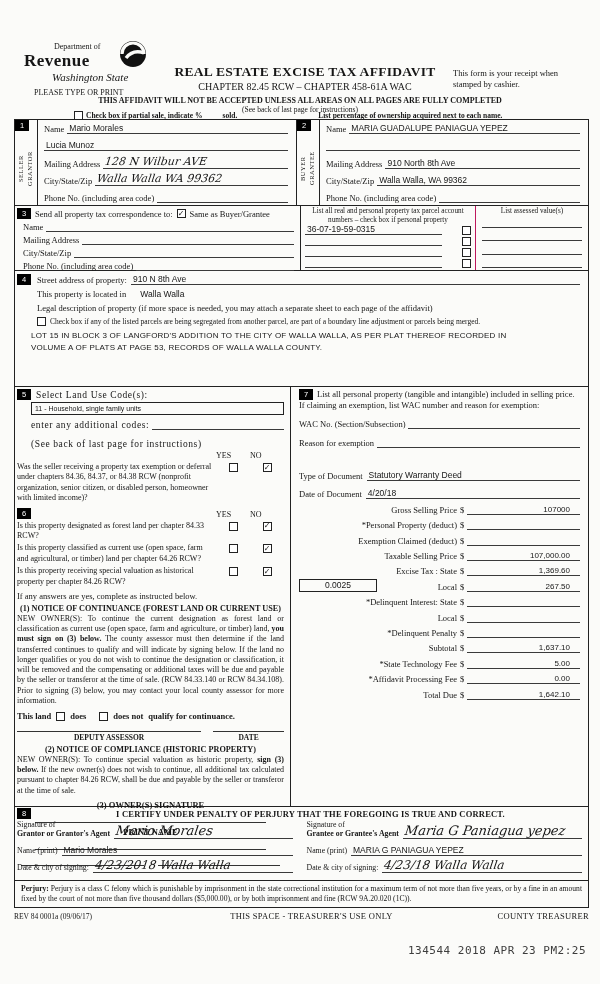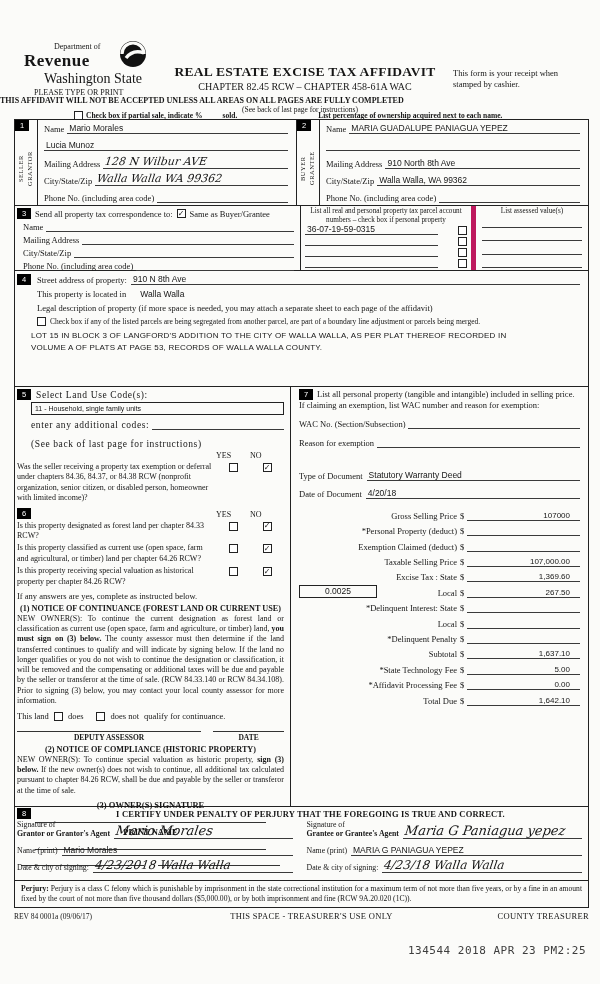--- a/index.html
+++ b/index.html
@@ -13,28 +13,28 @@
   .b    { font-weight:bold; }
   .f    { display:flex; align-items:flex-end; }
   .ul   { flex:1; border-bottom:1px solid #3a3a3a; min-height:10px; display:flex; align-items:flex-end; padding:0 2px; overflow:visible; white-space:nowrap; }
   .cb   { width:9px; height:9px; border:1.2px solid #222; display:inline-flex; align-items:center; justify-content:center; font-size:8px; line-height:1; flex:none; background:#fff; }
   .badge{ background:#000; color:#fff; width:14px; height:11px; font-family:"Liberation Sans",sans-serif; font-size:7.5px; display:inline-flex; align-items:center; justify-content:center; flex:none; }
 
   #header { position:absolute; left:0; top:0; width:600px; }
   #logo { position:absolute; left:24px; top:42px; width:130px; }
   #logo .dept { font-size:8px; margin-left:30px; }
   #logo .rev { font-size:17px; font-weight:bold; letter-spacing:0.5px; }
-  #logo .wa { font-size:14px; margin-left:20px; }
+  #logo .wa { font-size:11px; font-style:italic; margin-left:28px; }
   #logo-mark { position:absolute; left:92px; top:-2px; }
   #please { position:absolute; left:34px; top:88px; font-size:8px; }
   #title-wrap { position:absolute; left:130px; top:64px; width:350px; text-align:center; }
   #title { font-size:13.5px; font-weight:bold; letter-spacing:0.3px; }
   #subtitle { font-size:10px; margin-top:1px; }
   #receipt { position:absolute; right:22px; top:68px; width:125px; font-size:8.5px; line-height:1.25; }
-  #warning { position:absolute; left:0; top:96px; width:600px; font-size:8px; font-weight:bold; }
+  #warning { position:absolute; left:0; top:96px; width:600px; text-align:center; font-size:8px; font-weight:bold; }
   #seeback-top { position:absolute; left:0; top:105px; width:600px; text-align:center; font-size:7.5px; }
   #partial-row { position:absolute; left:74px; top:111px; width:512px; display:flex; align-items:center; font-size:7.5px; font-weight:bold; gap:3px; }
   #partial-row .gap { width:14px; border-bottom:1px solid #444; height:8px; }
   #ownership { margin-left:78px; }
 
   #formbox { position:absolute; left:14px; top:119px; width:575px; height:789px; border:1.5px solid #222; background:transparent; }
 
   
   #row12 { display:flex; height:86px; border-bottom:1.5px solid #222; }
   .party { display:flex; }
@@ -44,21 +44,21 @@
   .party-side .badge { position:absolute; left:0; top:0; }
   .vwrap { position:absolute; left:1px; top:14px; bottom:2px; display:flex; }
   .vlabel { writing-mode:vertical-rl; transform:rotate(180deg); font-size:6.5px; letter-spacing:0.5px; text-align:center; line-height:1.4; }
   .party-fields { flex:1; padding:1px 8px 2px 6px; display:flex; flex-direction:column; justify-content:space-between; }
   .frow { display:flex; align-items:flex-end; min-height:13px; }
   .frow .lbl { white-space:nowrap; padding-right:3px; }
 
   
   #sec3 { display:flex; height:65px; border-bottom:1.5px solid #222; }
   #sec3-a { width:286px; border-right:1px solid #222; padding:2px 6px 2px 2px; display:flex; flex-direction:column; justify-content:space-between; }
-  #sec3-b { width:175px; border-right:5px solid #be185d; padding:1px 4px; display:flex; flex-direction:column; }
+  #sec3-b { width:175px; border-right:1px solid #be185d; padding:1px 4px; display:flex; flex-direction:column; }
   #sec3-c { flex:1; padding:1px 6px; display:flex; flex-direction:column; }
   .colhead { font-size:7.2px; text-align:center; line-height:1.2; }
   .parcel-row { display:flex; align-items:flex-end; gap:20px; flex:1; padding-bottom:1px; }
   .sec3-send { display:flex; align-items:center; gap:4px; }
 
   
   #sec4 { height:116px; border-bottom:1.5px solid #222; padding:3px 8px 0 2px; }
   #sec4 .line { display:flex; align-items:flex-end; margin-bottom:4px; }
   #legal-val { font-family:"Liberation Sans",sans-serif; font-size:8px; line-height:1.45; margin:3px 0 0 14px; letter-spacing:0.2px; }
 
@@ -71,37 +71,37 @@
   .yn-head span { width:34px; text-align:left; }
   .qrow { display:flex; margin-top:2px; }
   .qrow .qt { flex:1; font-size:8px; line-height:1.3; }
   .qrow .qc { width:34px; display:flex; justify-content:center; align-items:flex-start; padding-top:1px; }
 
   #landuse-box { border:1.2px solid #222; height:13px; display:flex; align-items:center; padding:0 3px; margin:2px 0 2px 14px; }
   #landuse-box span { font-family:"Liberation Sans",sans-serif; font-size:7px; }
 
   .notice-title { font-size:8.2px; font-weight:bold; text-align:center; margin-top:3px; }
   .notice-body { font-size:8px; line-height:1.28; text-align:justify; margin-top:1px; }
-  #thisland { display:flex; align-items:center; gap:5px; font-size:8.5px; margin-top:5px; }
+  #thisland { display:flex; align-items:center; gap:5px; font-size:8.5px; margin-top:5px;font-weight:bold; }
   #assessor-row { display:flex; gap:12px; margin-top:10px; }
   #assessor-row .part { border-top:1px solid #333; text-align:center; font-size:7.5px; font-weight:bold; padding-top:1px; }
   #assessor-row .p1 { flex:2.6; }
   #assessor-row .p2 { flex:1; }
   .csig-line { border-bottom:1px solid #333; height:11px; margin:2px 18px 0 18px; }
   .center-b { text-align:center; font-weight:bold; font-size:8.5px; margin-top:4px; }
   #bottom-lines { display:flex; gap:14px; margin:8px 4px 0 4px; }
   #bottom-lines div { flex:1; border-bottom:1px solid #333; height:8px; }
 
   
   #sec7-head { display:flex; gap:4px; }
   #sec7-head .qt { font-size:8.5px; line-height:1.35; }
   #exemption-label { font-size:8.5px; }
   .wac-row { display:flex; align-items:flex-end; margin-top:9px; }
   .doc-row { display:flex; align-items:flex-end; margin-top:7px; }
-  #fin { margin-top:6px; }
+  #fin { }
   .fin-row { display:flex; align-items:flex-end; height:15.4px; }
   .fin-label { width:158px; text-align:right; white-space:nowrap; font-size:8.5px; flex:none; }
   .fin-label.withrate { display:flex; justify-content:space-between; align-items:flex-end; }
   .fin-dollar { width:10px; text-align:center; font-size:8.5px; flex:none; }
   .fin-val { margin-left:auto; font-family:"Liberation Sans",sans-serif; font-size:8px; padding-right:8px; }
   #rate-box { border:1.5px solid #222; width:78px; height:13px; display:flex; align-items:center; justify-content:center; font-family:"Liberation Sans",sans-serif; font-size:8.5px; }
   #minimum { text-align:center; font-weight:bold; font-size:8px; line-height:1.45; margin-top:12px; }
 
   
   #sec8 { height:74px; border-bottom:1.5px solid #222; padding:1px 6px 0 2px; }

